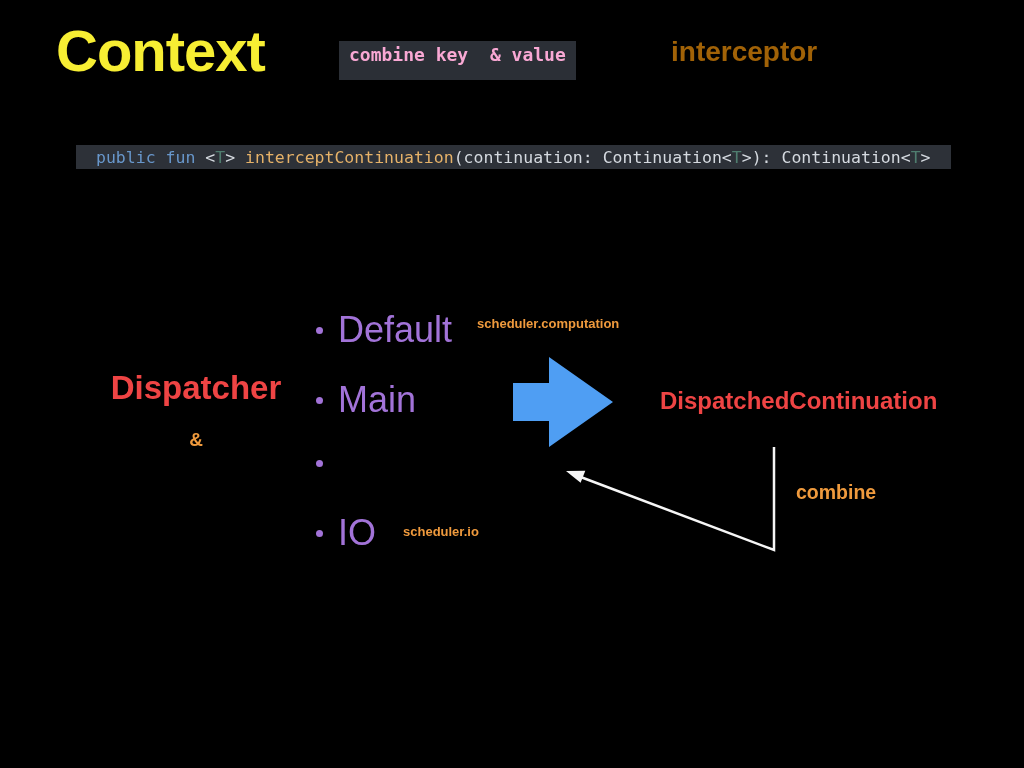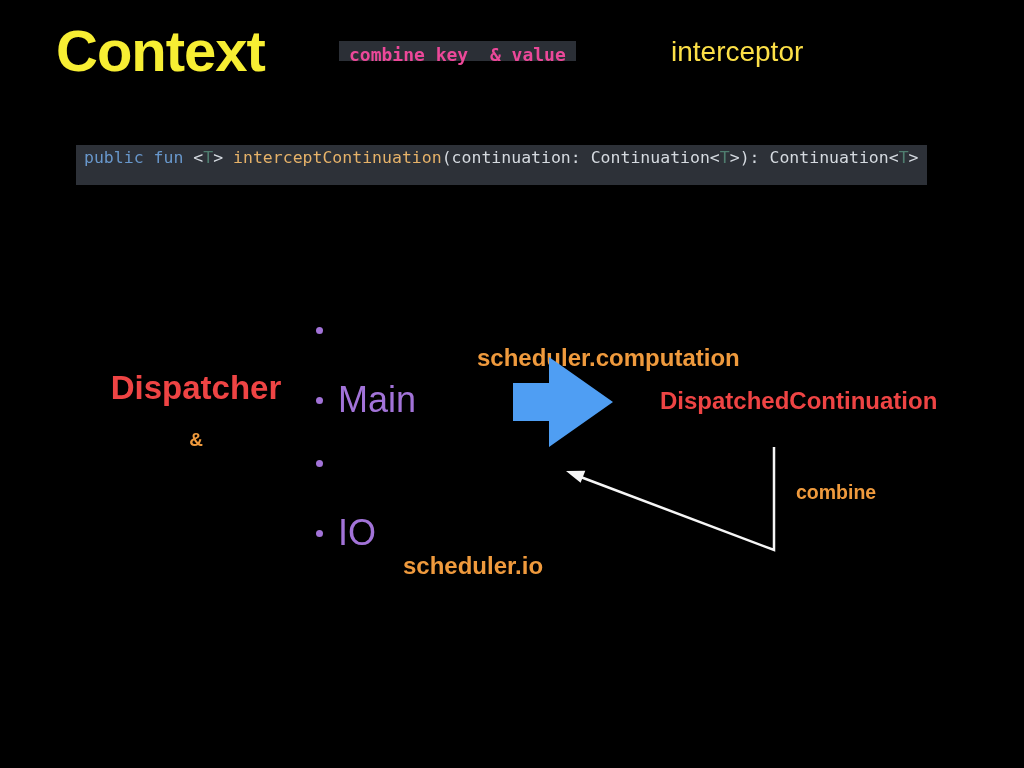--- a/index.html
+++ b/index.html
@@ -15,39 +15,39 @@
   
   .page-title {
     left: 56px; top: 18px;
     font-size: 58px; font-weight: 700;
     color: #F7EE33;
     letter-spacing: -1px;
     line-height: 1.15;
   }
   .combine-badge {
     left: 339px; top: 41px;
-    height: 20px; line-height: 27px;
+    height: 39px; line-height: 27px;
     padding: 0 10px;
     background: #2B2F36;
-    color: #ec4899;
+    color: #f9a8d4;
     font-family: "DejaVu Sans Mono", "Liberation Mono", monospace;
     font-size: 18px; font-weight: 700;
     white-space: pre;
   }
   .interceptor-label {
     left: 671px; top: 36px;
-    font-size: 28px; font-weight: 400;
-    color: #fde047;
+    font-size: 28px; font-weight: 700;
+    color: #a16207;
   }
 
   
   .code-snippet {
     left: 76px; top: 145px;
-    height: 40px; line-height: 26px;
-    padding: 0 8px;
+    height: 24px; line-height: 26px;
+    padding: 0 20px;
     background: #2D3138;
     font-family: "DejaVu Sans Mono", "Liberation Mono", monospace;
     font-size: 16.5px;
     white-space: pre;
     color: #D5DAE0;
   }
   .code-snippet .kw   { color: #6897CB; }
   .code-snippet .tp   { color: #4F7D6F; }
   .code-snippet .fn   { color: #E6B269; }
   .code-snippet .pl   { color: #D5DAE0; }
@@ -84,24 +84,23 @@
     font-size: 36px; font-weight: 400;
     color: #A273D8;
     white-space: nowrap;
   }
   .row-default   { top: 308px; }
   .row-main      { top: 378px; gap: 15px; }
   .row-unconfined{ top: 441px; }
   .row-io        { top: 511px; }
 
   .scheduler-note {
-    font-size: 24px; font-weight: 700;
+    font-size: 13px; font-weight: 700;
     color: #EF9A3D;
     white-space: nowrap;
-    margin-top: 28px;
   }
   .note-computation { left: 477px; top: 316px; }
   .note-io          { left: 403px; top: 524px; }
 
   
   .dispatched-title {
     left: 660px; top: 387px;
     font-size: 24px; font-weight: 700;
     color: #ef4444;
     white-space: nowrap;
@@ -124,20 +123,21 @@
 
 <div class="abs code-snippet"><span class="kw">public fun </span><span class="pl">&lt;</span><span class="tp">T</span><span class="pl">&gt; </span><span class="fn">interceptContinuation</span><span class="pl">(continuation: Continuation&lt;</span><span class="tp">T</span><span class="pl">&gt;): Continuation&lt;</span><span class="tp">T</span><span class="pl">&gt;</span></div>
 
 <div class="abs dispatcher-title">Dispatcher</div>
 <div class="abs dispatcher-subtitle">
   <div>&amp;</div>
 </div>
 
 <div class="abs bullet-row row-default">
   <span class="bullet-dot"></span>
+  <span class="bullet-label">Default</span>
 </div>
 <div class="abs bullet-row row-main">
   <span class="bullet-dot"></span>
   <span class="bullet-label">Main</span>
 </div>
 <div class="abs bullet-row row-unconfined">
   <span class="bullet-dot"></span>
 </div>
 <div class="abs bullet-row row-io">
   <span class="bullet-dot"></span>

